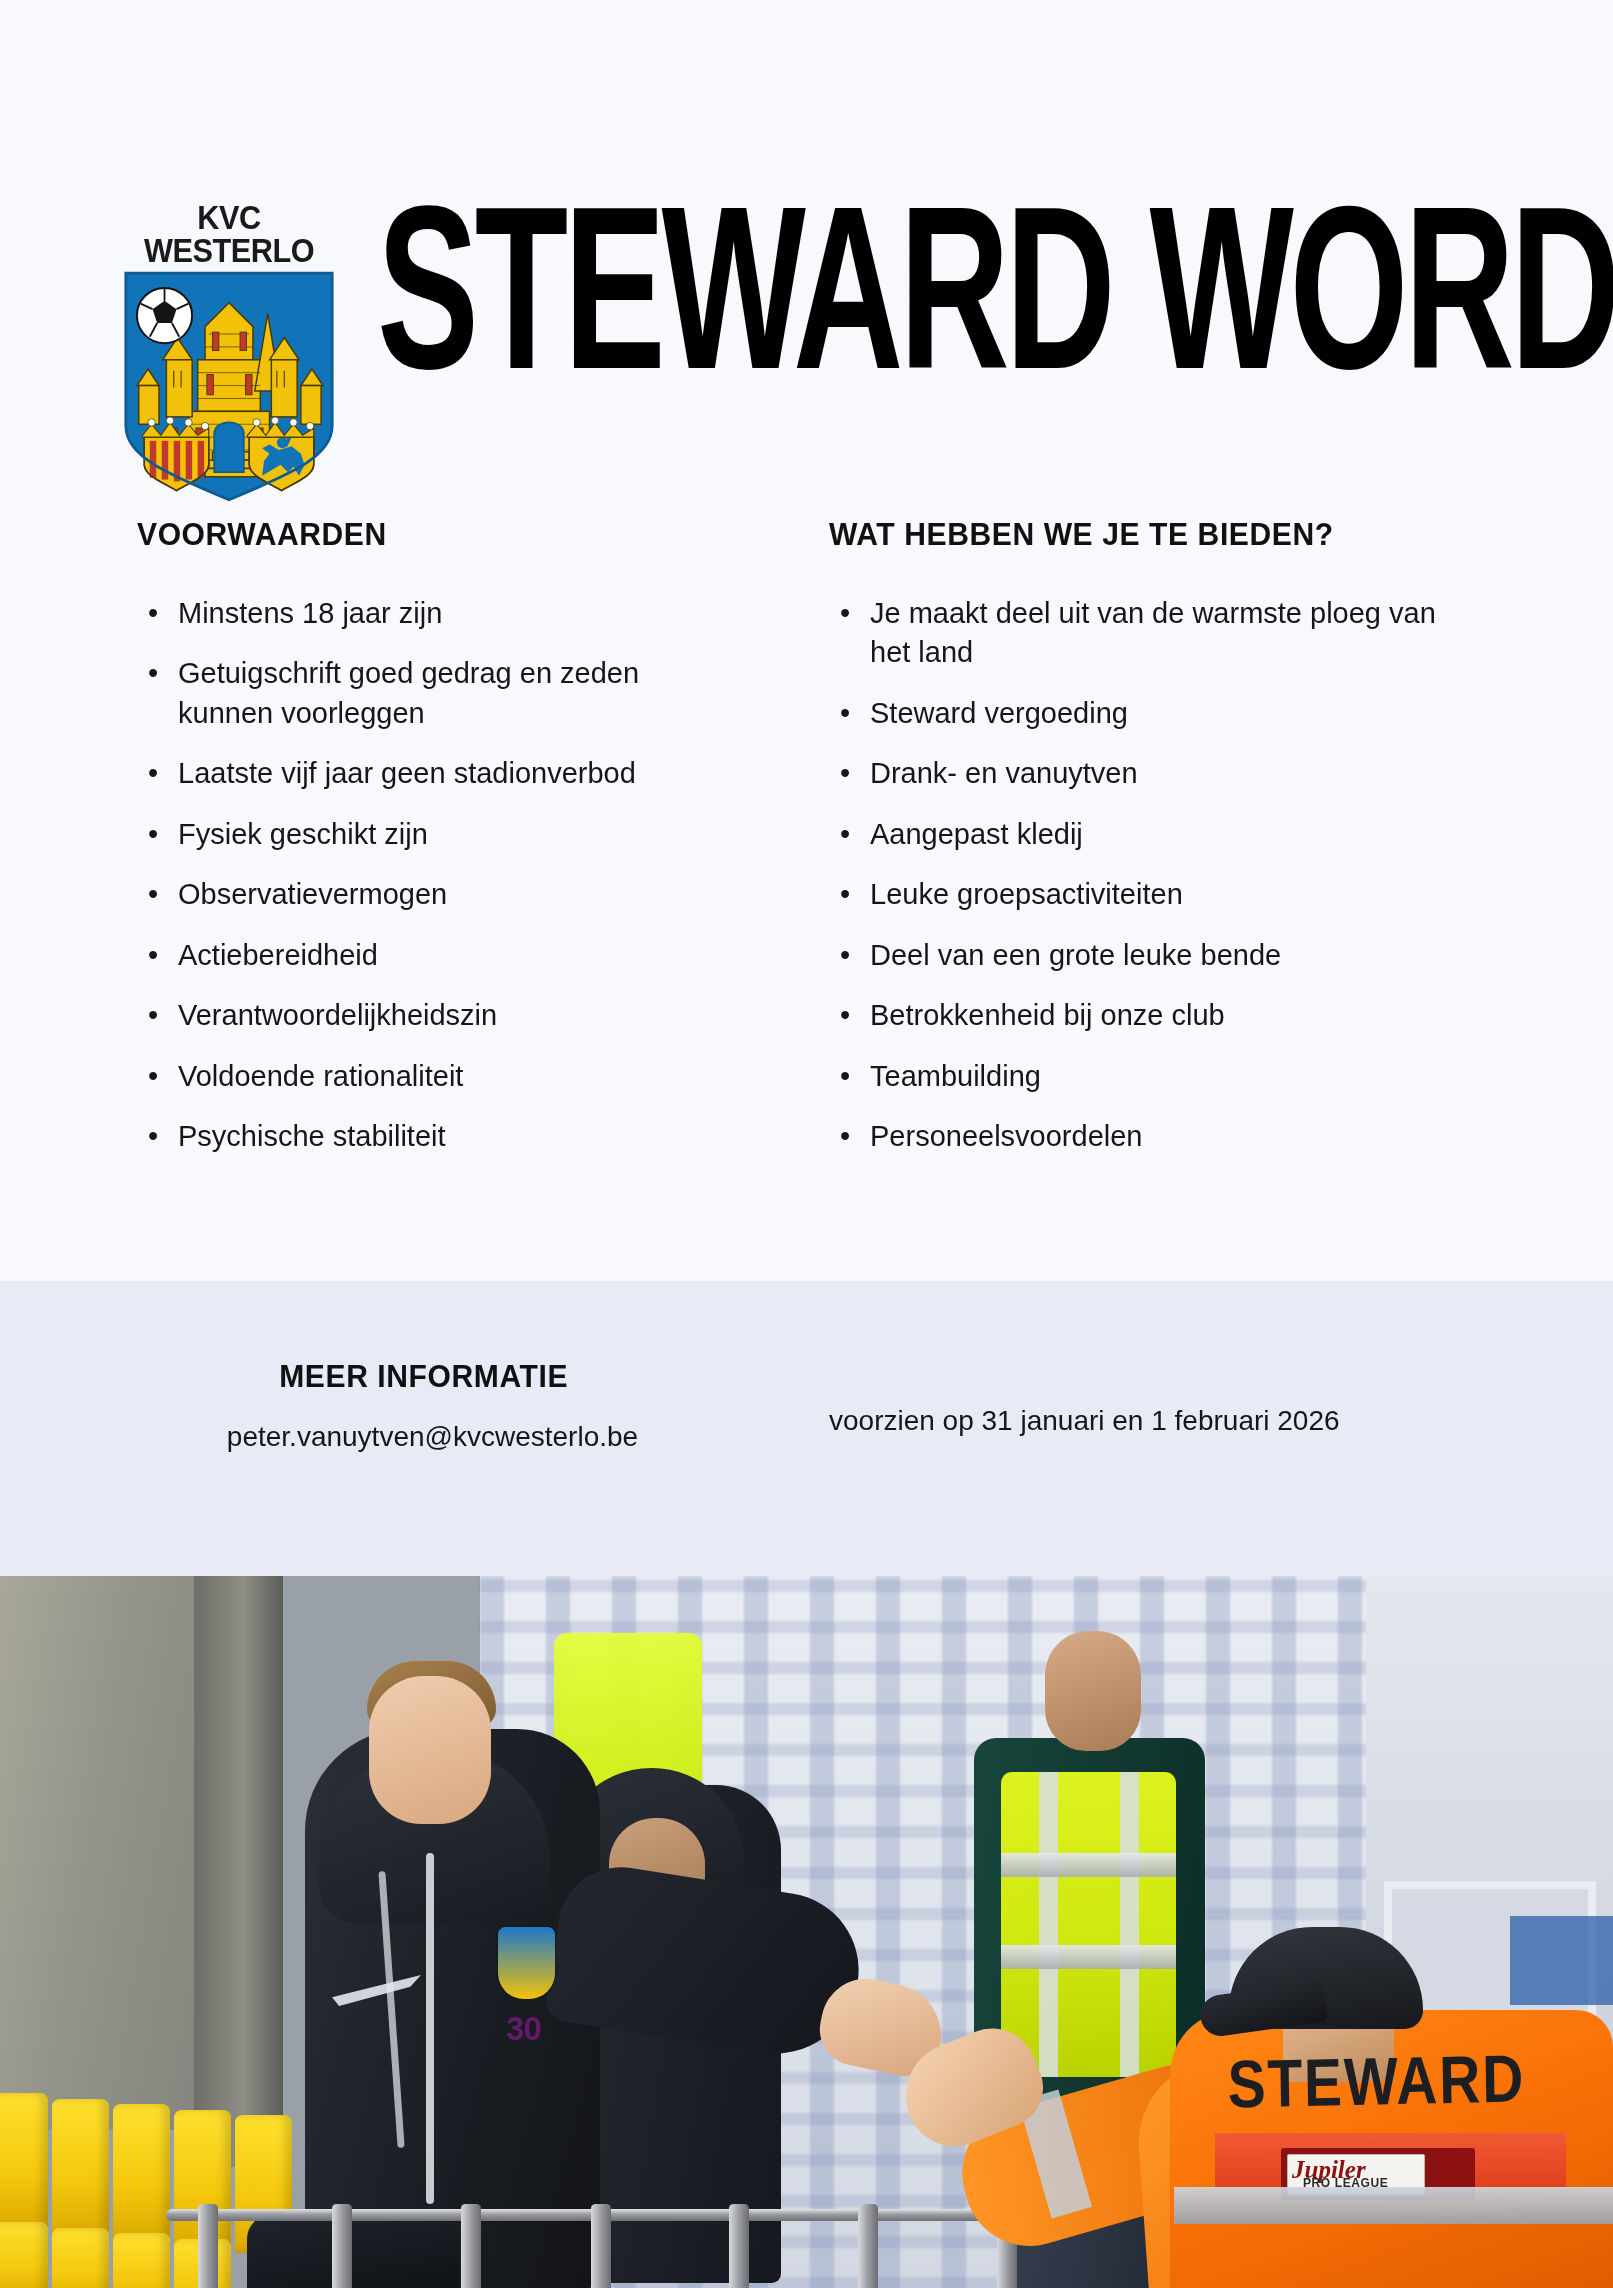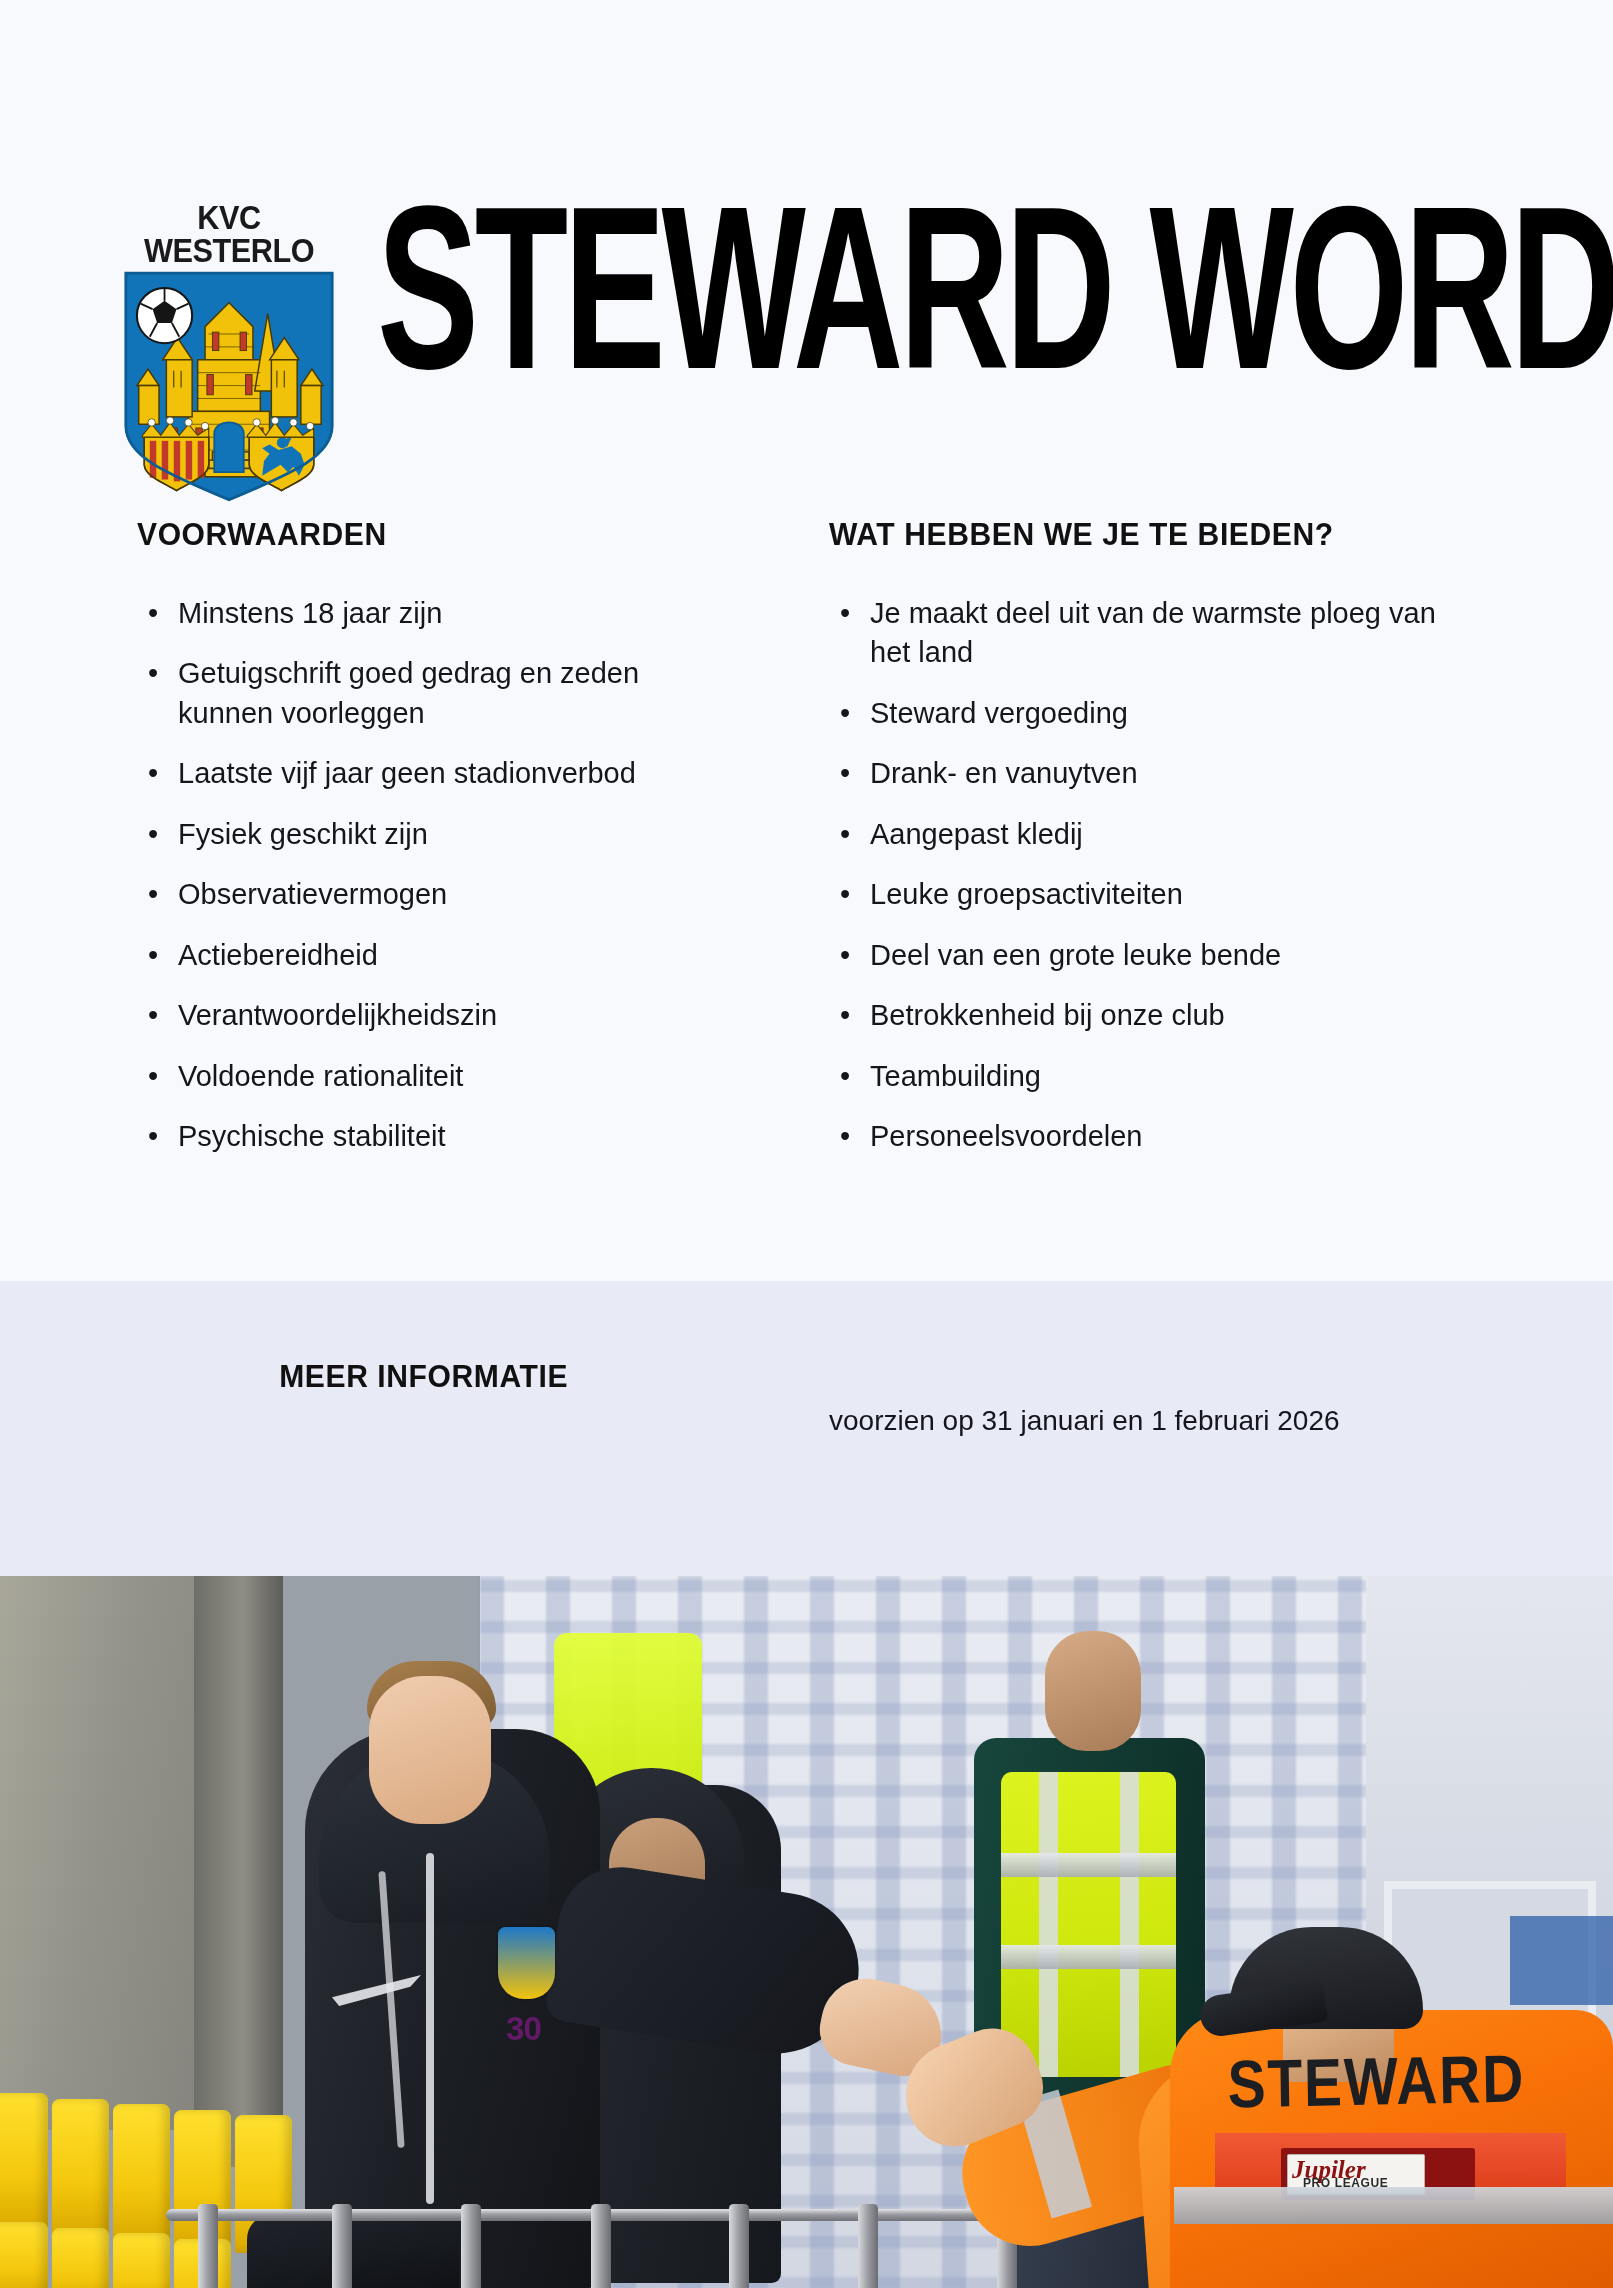--- a/index.html
+++ b/index.html
@@ -402,20 +402,21 @@
         <li><span class="dot">•</span><span>Betrokkenheid bij onze club</span></li>
         <li><span class="dot">•</span><span>Teambuilding</span></li>
         <li><span class="dot">•</span><span>Personeelsvoordelen</span></li>
       </ul>
     </div>
   </div>
 
   <div class="info-band">
     <div class="info-left">
       <div class="info-heading">MEER INFORMATIE</div>
+      <div class="info-email">peter.vanuytven@kvcwesterlo.be</div>
     </div>
     <div class="info-right">
       <div>voorzien op 31 januari en 1 februari 2026</div>
     </div>
   </div>
 
   <div class="photo">
 
     <div class="ph bg-board"></div>
     <div class="ph bg-left-wall"></div>

